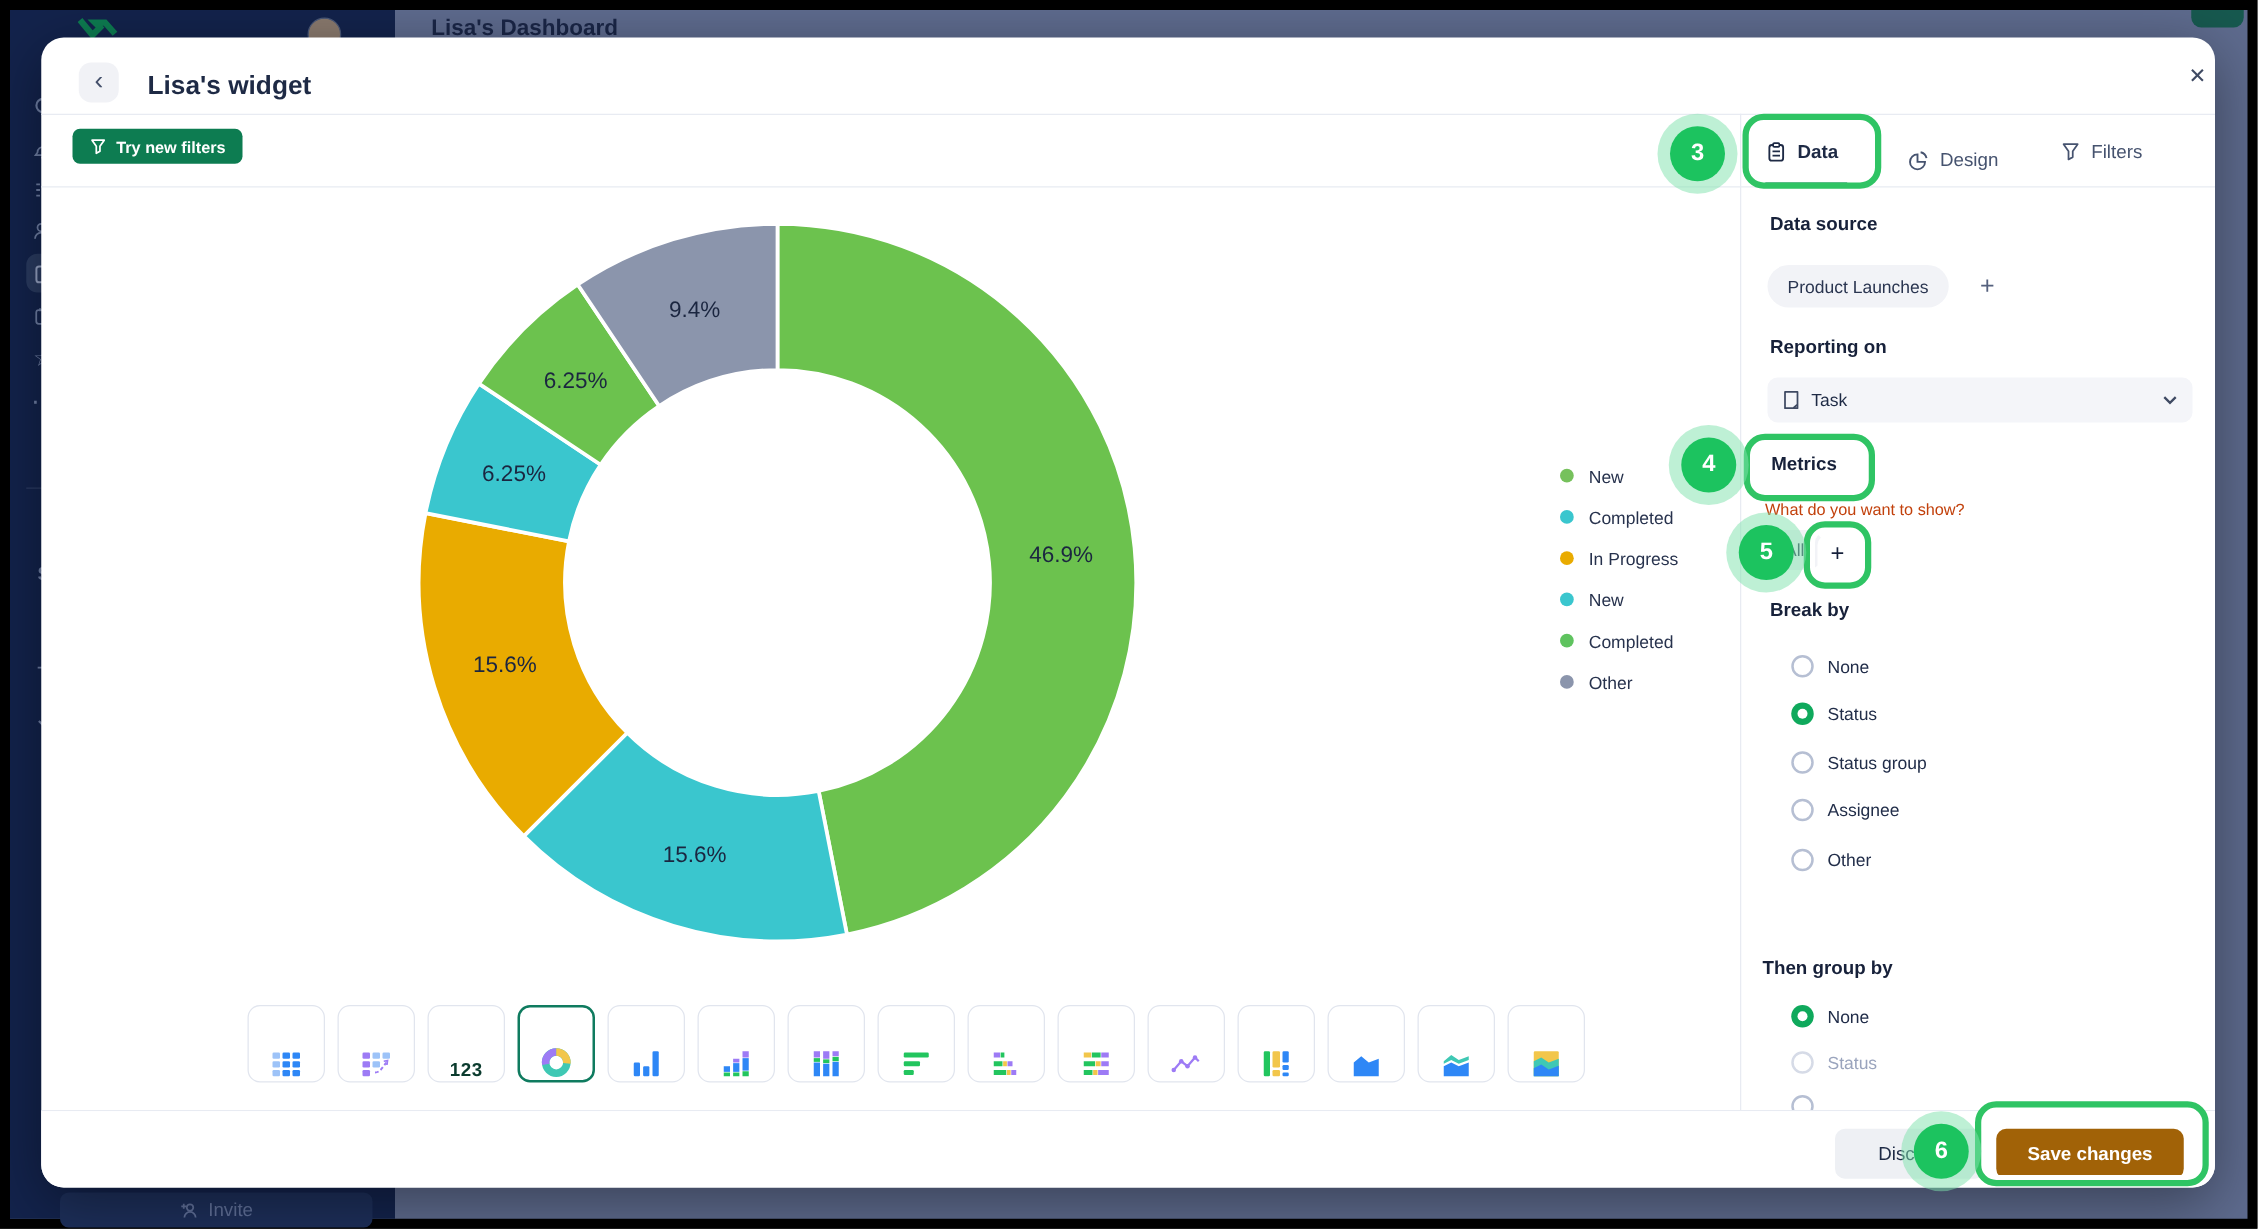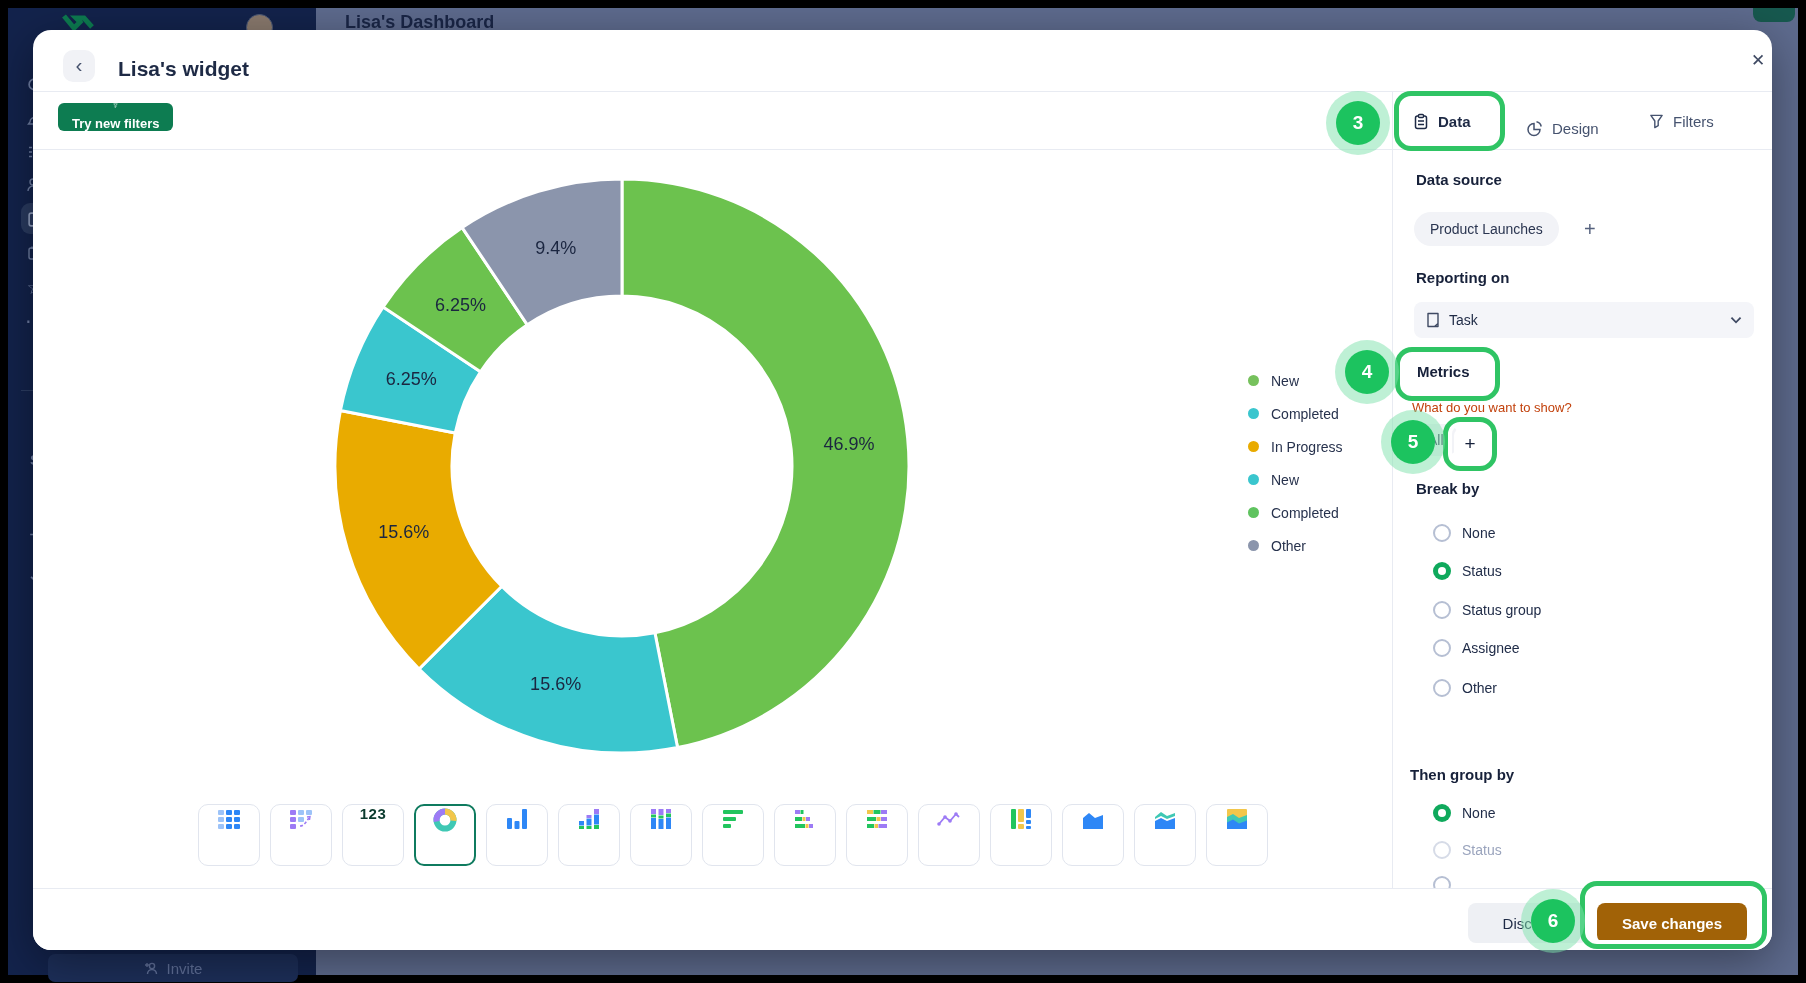--- a/index.html
+++ b/index.html
@@ -31,21 +31,21 @@
 
   .back-btn { position:absolute; left:30px; top:20px; width:32px; height:32px; border-radius:10px;
               background:#f1f2f6; color:#44506b; font-size:21px; display:flex; align-items:center;
               justify-content:center; padding-bottom:3px; }
   .modal-title { position:absolute; left:85px; top:27px; font-size:21px; font-weight:700; color:#1e2a45; }
   .close-btn { position:absolute; left:1712px; top:17px; width:26px; height:26px; color:#3f4a63;
                font-size:17px; display:flex; align-items:center; justify-content:center; }
 
   .try-filters { position:absolute; left:25px; top:73px; height:28px; padding:0 14px; border-radius:6px;
                  background:#0d7c51; color:#fff; font-size:13px; font-weight:700; display:flex;
-                 align-items:center; gap:8px;flex-direction:column; }
+                 align-items:center; gap:8px; }
 
   .tab { position:absolute; display:flex; align-items:center; gap:9px; font-size:15px; color:#46536f; height:24px; }
   .tab-data   { left:1380px; top:79px; color:#1e2a45; font-weight:600; }
   .tab-design { left:1493px; top:86px; }
   .tab-filters{ left:1616px; top:79px; }
   .tab-underline { position:absolute; left:1379px; top:115px; width:66px; height:4px; border-radius:2px; background:#0a6c55; }
 
   
   .p-head { position:absolute; font-size:15px; font-weight:700; color:#17213a; }
   .chip { position:absolute; background:#f2f3f7; border-radius:17px; display:flex; align-items:center;
@@ -78,21 +78,21 @@
   
   .donut-wrap { position:absolute; left:299px; top:146px; width:580px; height:580px; }
   .slice-label { position:absolute; transform:translate(-50%,-50%); font-size:18px; font-weight:500; color:#1b2640; }
   .legend { position:absolute; left:1215px; top:340px; }
   .legend-row { display:flex; align-items:center; gap:12px; height:21px; margin-bottom:12px; }
   .legend-dot { width:11px; height:11px; border-radius:50%; flex:0 0 auto; }
   .legend-label { font-size:14px; color:#27324d; }
 
   .ct-row { position:absolute; left:165px; top:774px; display:flex; gap:10px; }
   .ct-btn { width:62px; height:62px; border:1px solid #e1e5ee; border-radius:10px; background:#fff;
-            display:flex; align-items:flex-start; justify-content:center; }
+            display:flex; align-items:flex-end; justify-content:center; }
   .ct-btn.selected { border:2px solid #0f7b5f; }
   .num-glyph { font-size:15px; font-weight:700; color:#0b3b2e; letter-spacing:.5px; }
 
   
   .hl { position:absolute; border:4px solid #fff; outline:5px solid #2fc464; border-radius:12px;
         pointer-events:none; z-index:55; }
   .badge { position:absolute; width:44px; height:44px; border-radius:50%; background:#1cc35f; color:#fff;
            font-weight:700; font-size:19px; display:flex; align-items:center; justify-content:center;
            box-shadow:0 0 0 10px rgba(125,226,171,.5); transform:translate(-50%,-50%); z-index:60; }
 

